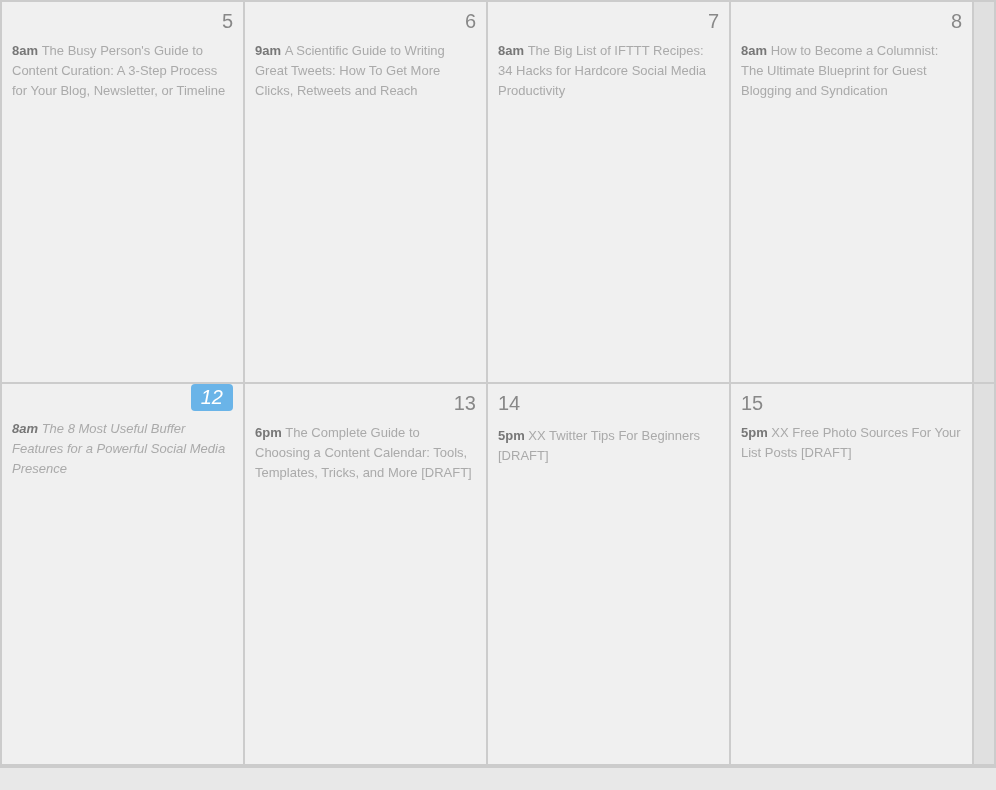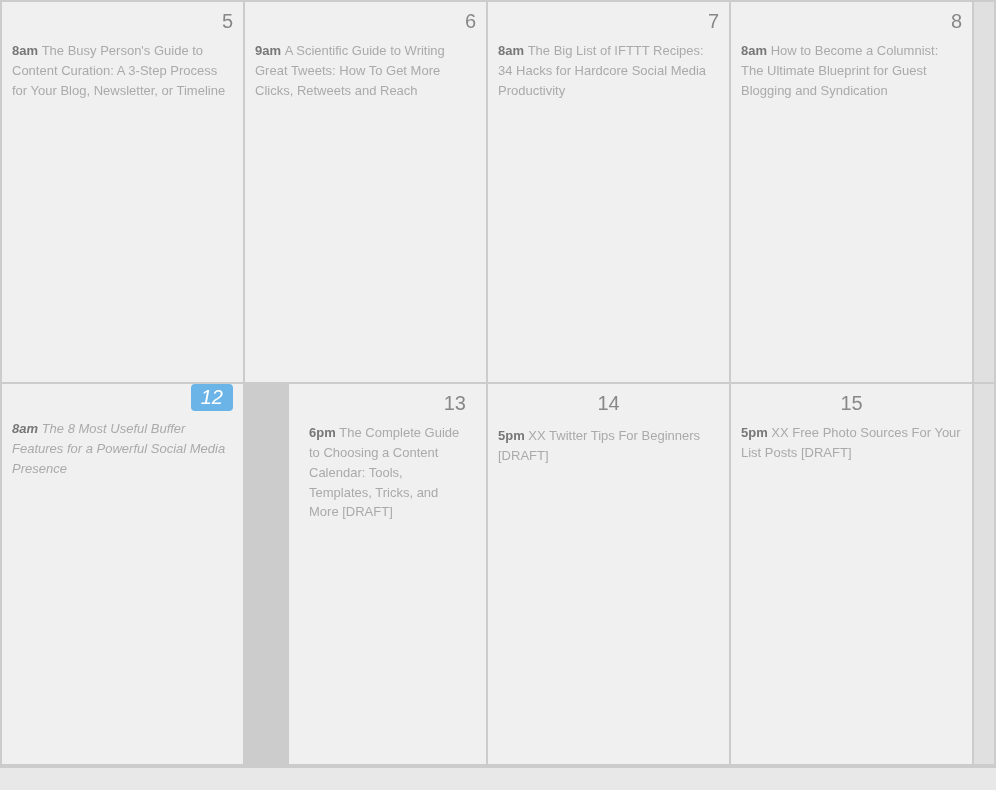--- a/index.html
+++ b/index.html
@@ -37,28 +37,28 @@
           <div style="text-align: right; margin-bottom: 8px; overflow: hidden;"><span style="font-family: &quot;Helvetica Neue&quot;, Arial, sans-serif; font-size: 20px; color: rgb(136, 136, 136); display: inline-block;">8</span></div>
           <div style="margin-top: 2px;"><span style="font-family: &quot;Helvetica Neue&quot;, Arial, sans-serif; font-weight: bold; color: rgb(119, 119, 119); font-size: 13px;">8am </span><span style="font-family: &quot;Helvetica Neue&quot;, Arial, sans-serif; color: rgb(170, 170, 170); font-size: 13px; line-height: 1.45;">How to Become a Columnist: The Ultimate Blueprint for Guest Blogging and Syndication</span></div>
         </div>
         <div style="background: rgb(224, 224, 224); width: 20px;"></div>
       </div>
       <div style="display: grid; grid-template-columns: 1fr 1fr 1fr 1fr 20px; gap: 2px; margin-bottom: 2px;">
         <div style="background: rgb(240, 240, 240); padding: 0 10px 10px; min-height: 380px; font-style: italic;">
           <div style="text-align: right; margin-bottom: 8px; overflow: hidden;"><span style="font-family: &quot;Helvetica Neue&quot;, Arial, sans-serif; font-size: 20px; color: rgb(255, 255, 255); background: rgb(106, 180, 232); border-radius: 4px; padding: 2px 10px; display: inline-block;">12</span></div>
           <div style="margin-top: 2px;"><span style="font-family: &quot;Helvetica Neue&quot;, Arial, sans-serif; font-weight: bold; color: rgb(119, 119, 119); font-size: 13px;">8am </span><span style="font-family: &quot;Helvetica Neue&quot;, Arial, sans-serif; color: rgb(170, 170, 170); font-size: 13px; line-height: 1.45;">The 8 Most Useful Buffer Features for a Powerful Social Media Presence</span></div>
         </div>
-        <div style="background: rgb(240, 240, 240); padding: 8px 20px 10px; min-height: 380px; margin-left: 44px;">
+        <div style="background: rgb(240, 240, 240); padding: 8px 10px 10px; min-height: 380px;">
           <div style="text-align: right; margin-bottom: 8px; overflow: hidden;"><span style="font-family: &quot;Helvetica Neue&quot;, Arial, sans-serif; font-size: 20px; color: rgb(136, 136, 136); display: inline-block;">13</span></div>
           <div style="margin-top: 2px;"><span style="font-family: &quot;Helvetica Neue&quot;, Arial, sans-serif; font-weight: bold; color: rgb(119, 119, 119); font-size: 13px;">6pm </span><span style="font-family: &quot;Helvetica Neue&quot;, Arial, sans-serif; color: rgb(170, 170, 170); font-size: 13px; line-height: 1.45;">The Complete Guide to Choosing a Content Calendar: Tools, Templates, Tricks, and More [DRAFT]</span></div>
         </div>
         <div style="background: rgb(240, 240, 240); padding: 8px 10px 10px; min-height: 380px;">
-          <div style="text-align: center; margin-bottom: 8px; overflow: hidden;"><span style="font-family: &quot;Helvetica Neue&quot;, Arial, sans-serif; font-size: 20px; color: rgb(136, 136, 136); display: inline-block;">14</span></div>
+          <div style="text-align: left; margin-bottom: 8px; overflow: hidden;"><span style="font-family: &quot;Helvetica Neue&quot;, Arial, sans-serif; font-size: 20px; color: rgb(136, 136, 136); display: inline-block;">14</span></div>
           <div style="margin-top: 11px;"><span style="font-family: &quot;Helvetica Neue&quot;, Arial, sans-serif; font-weight: bold; color: rgb(119, 119, 119); font-size: 13px;">5pm </span><span style="font-family: &quot;Helvetica Neue&quot;, Arial, sans-serif; color: rgb(170, 170, 170); font-size: 13px; line-height: 1.45;">XX Twitter Tips For Beginners [DRAFT]</span></div>
         </div>
         <div style="background: rgb(240, 240, 240); padding: 8px 10px 10px; min-height: 380px;">
-          <div style="text-align: center; margin-bottom: 8px; overflow: hidden;"><span style="font-family: &quot;Helvetica Neue&quot;, Arial, sans-serif; font-size: 20px; color: rgb(136, 136, 136); display: inline-block;">15</span></div>
+          <div style="text-align: left; margin-bottom: 8px; overflow: hidden;"><span style="font-family: &quot;Helvetica Neue&quot;, Arial, sans-serif; font-size: 20px; color: rgb(136, 136, 136); display: inline-block;">15</span></div>
           <div style="margin-top: 2px;"><span style="font-family: &quot;Helvetica Neue&quot;, Arial, sans-serif; font-weight: bold; color: rgb(119, 119, 119); font-size: 13px;">5pm </span><span style="font-family: &quot;Helvetica Neue&quot;, Arial, sans-serif; color: rgb(170, 170, 170); font-size: 13px; line-height: 1.45;">XX Free Photo Sources For Your List Posts [DRAFT]</span></div>
         </div>
         <div style="background: rgb(224, 224, 224); width: 20px;"></div>
       </div>
     </div>
 </div>
 
 </body></html>

